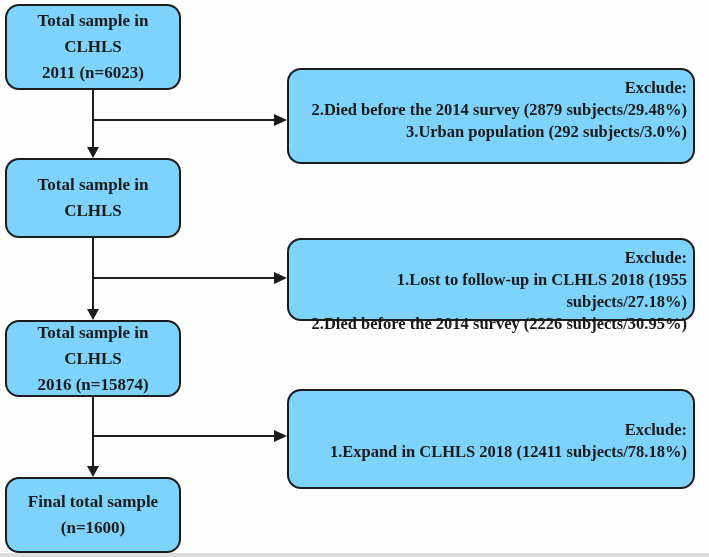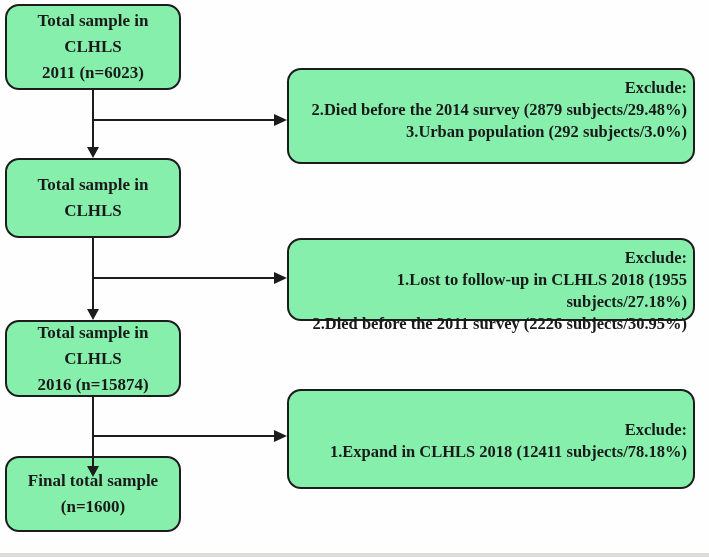--- a/index.html
+++ b/index.html
@@ -9,40 +9,40 @@
     background:#fefefe;
     font-family:"Liberation Serif","DejaVu Serif",serif;
     font-weight:bold;
     color:#1a1a1a;
     overflow:hidden;
   }
   .box {
     position:absolute;
     border:2px solid #1c1c1c;
     border-radius:14px;
-    background:#86efac;
+    background:#7dd3fc;
     box-sizing:border-box;
   }
   .leftbox {
     display:flex; flex-direction:column;
     align-items:center; justify-content:center;
     text-align:center;
     font-size:17px; line-height:26px;
   }
   .exbox {
     display:flex; flex-direction:column;
     justify-content:flex-start;
     text-align:right;
     font-size:16.5px; line-height:22px;
     padding:7px 6px 4px 13px;
   }
   .b1 { left:5px;  top:4px;   width:176px; height:86px; }
   .b2 { left:5px;  top:158px; width:176px; height:80px; }
   .b3 { left:5px;  top:320px; width:176px; height:77px; }
-  .b4 { left:5px;  top:456px; width:176px; height:76px; }
+  .b4 { left:5px;  top:477px; width:176px; height:76px; }
   .ex1 { left:287px; top:68px;  width:408px; height:96px; }
   .ex2 { left:287px; top:238px; width:408px; height:83px; }
   .ex3 { left:287px; top:389px; width:408px; height:100px; justify-content:center; padding-left:32px; }
   .vline {
     position:absolute; width:2px; background:#1c1c1c; left:92px;
   }
   .v1 { top:90px;  height:58px; }
   .v2 { top:238px; height:72px; }
   .v3 { top:397px; height:70px; }
   .hline {
@@ -100,21 +100,21 @@
 
   <div class="box exbox ex1">
     <div>Exclude:</div>
     <div>2.Died before the 2014 survey (2879 subjects/29.48%)</div>
     <div>3.Urban population (292 subjects/3.0%)</div>
   </div>
 
   <div class="box exbox ex2">
     <div>Exclude:</div>
     <div>1.Lost to follow-up in CLHLS 2018 (1955 subjects/27.18%)</div>
-    <div>2.Died before the 2011 survey (2226 subjects/30.95%)</div>
+    <div>2.Died before the 2014 survey (2226 subjects/30.95%)</div>
   </div>
 
   <div class="box exbox ex3">
     <div>Exclude:</div>
     <div>1.Expand in CLHLS 2018 (12411 subjects/78.18%)</div>
   </div>
 
   <div class="vline v1"></div>
   <div class="arrow-down ad1"></div>
 

